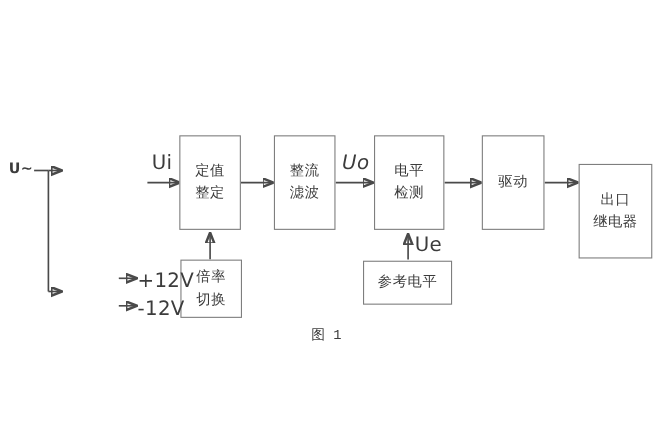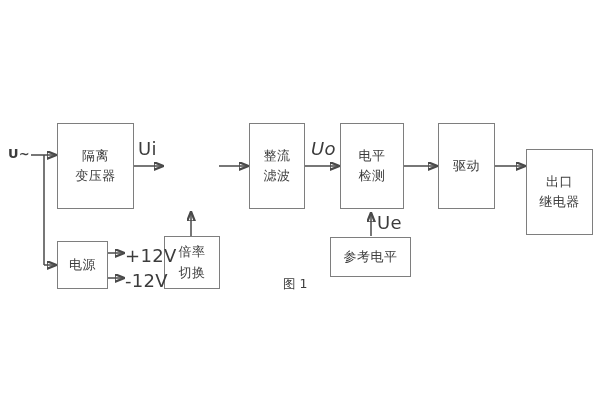--- a/index.html
+++ b/index.html
@@ -102,48 +102,45 @@
 
     <line x1="191" y1="236" x2="191" y2="212" marker-end="url(#ah)"></line>
 
     <line x1="371" y1="236" x2="371" y2="213" marker-end="url(#ah)"></line>
 
     <line x1="108" y1="253" x2="124" y2="253" marker-end="url(#ah)"></line>
 
     <line x1="108" y1="278" x2="124" y2="278" marker-end="url(#ah)"></line>
   </svg>
 
-  <div class="box" style="left:57px; top:123px; width:77px; height:86px;">
-    <span class="ln">隔离</span>
-    <span class="ln">变压器</span>
+
+  <div class="box" style="left:163px; top:123px; width:56px; height:86px;">
+    <span class="ln">定值</span>
+    <span class="ln">整定</span>
   </div>
-
 
   <div class="box" style="left:249px; top:123px; width:56px; height:86px;">
     <span class="ln">整流</span>
     <span class="ln">滤波</span>
   </div>
 
   <div class="box" style="left:438px; top:123px; width:57px; height:86px;">
     <span class="ln">驱动</span>
   </div>
 
   <div class="box" style="left:340px; top:123px; width:64px; height:86px;">
     <span class="ln">电平</span>
     <span class="ln">检测</span>
   </div>
 
   <div class="box" style="left:526px; top:123px; width:67px; height:86px;margin-top:26px;">
     <span class="ln">出口</span>
     <span class="ln">继电器</span>
   </div>
 
-  <div class="box" style="left:57px; top:241px; width:51px; height:48px;">
-    <span class="ln">电源</span>
-  </div>
 
   <div class="box" style="left:164px; top:236px; width:56px; height:53px;">
     <span class="ln">倍率</span>
     <span class="ln">切换</span>
   </div>
 
   <div class="box" style="left:330px; top:237px; width:81px; height:40px;">
     <span class="ln">参考电平</span>
   </div>
 
@@ -152,15 +149,15 @@
   <div class="lbl" style="left:138px; top:138px;">Ui</div>
 
   <div class="lbl" style="left:311px; top:138px;font-style:italic;">Uo</div>
 
   <div class="lbl" style="left:377px; top:212px;">Ue</div>
 
   <div class="lbl" style="left:125px; top:245px;text-align:right;">+12V</div>
 
   <div class="lbl" style="left:125px; top:270px;">-12V</div>
 
-  <div class="caption" style="left:283px; top:276px;">图 1</div>
+  <div class="caption" style="left:283px; top:296px;font-family:Liberation Mono, monospace;">图 1</div>
 
 </div>
 
 </body></html>

